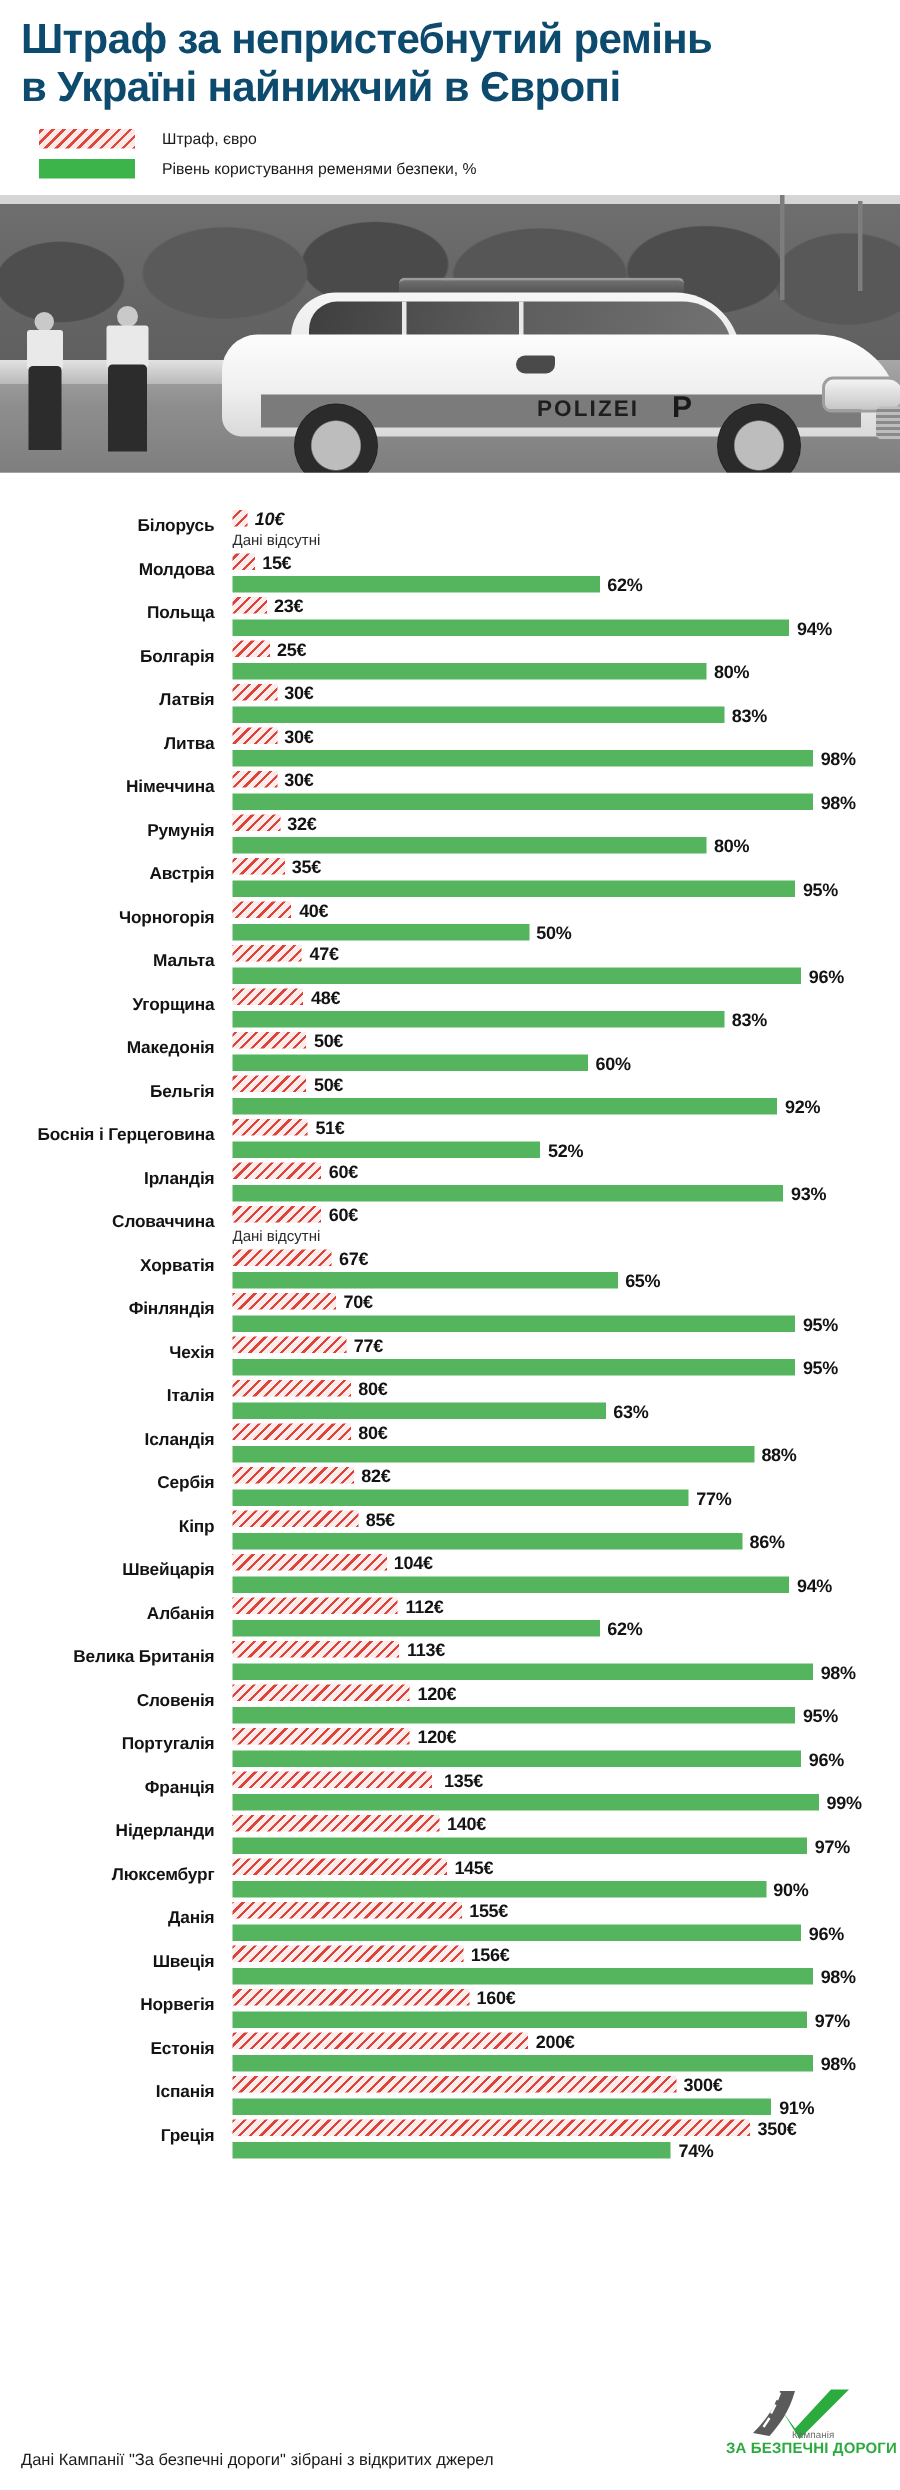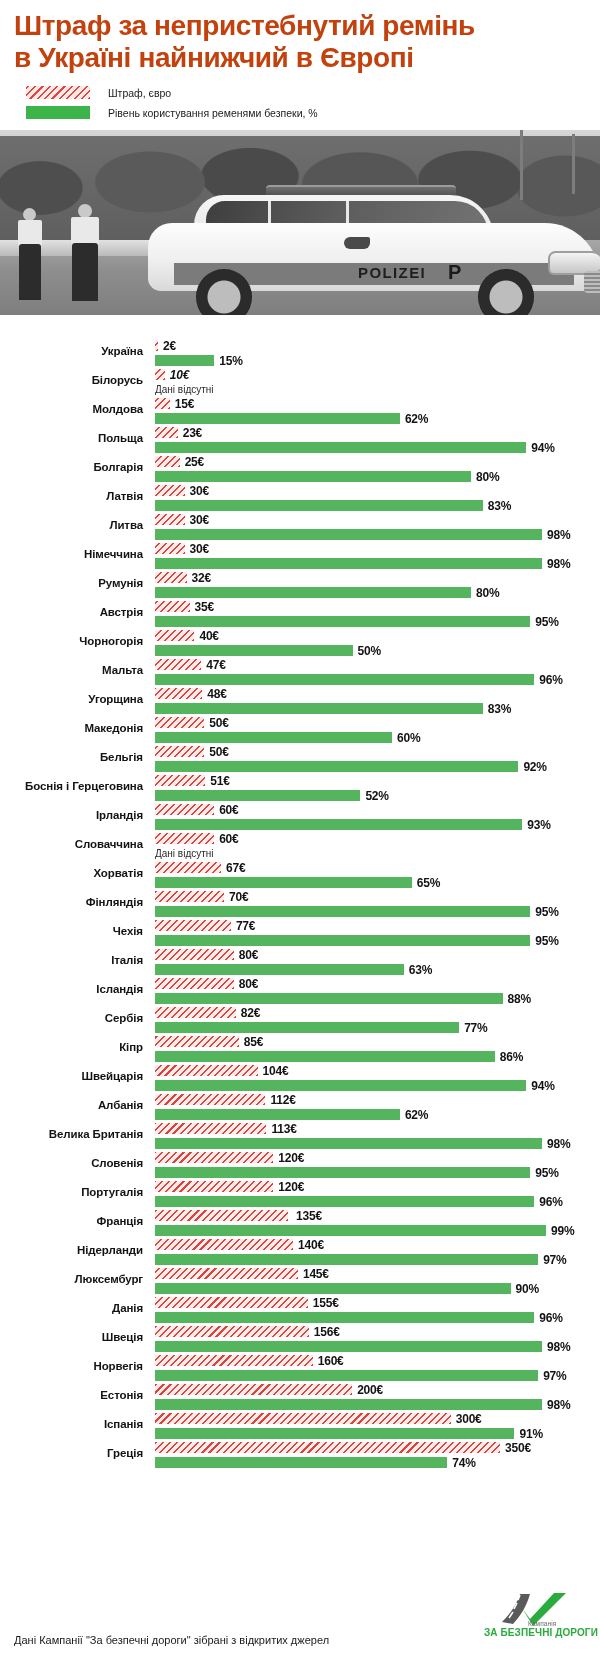--- a/index.html
+++ b/index.html
@@ -14,21 +14,21 @@
     position:relative;
   }
 
   
   .header{ padding:10px 14px 0 14px; }
   .title{
     font-size:28px;
     font-weight:bold;
     line-height:1.16;
     letter-spacing:-0.4px;
-    color:#c2410c;
+    color:#0c4a6e;
     margin:0;
     max-width:470px;
   }
 
   
   .legend{ margin-top:10px; }
   .legend-row{
     display:flex;
     align-items:center;
     height:16px;
@@ -297,33 +297,20 @@
     <div class="ph-logoP">P</div>
     <div class="ph-head-lamp"></div>
     <div class="ph-grille"></div>
     <div class="ph-wheel" style="left:48px;"></div>
     <div class="ph-wheel" style="left:330px;"></div>
   </div>
 </div>
 
 <div class="chart" id="chart">
     <div class="row">
-      <div class="country">Україна</div>
-      <div class="bars">
-        <div class="bar-line fine">
-          <div class="bar fine" style="width: 3px;"></div>
-          <span class="val" style="left: 8px;">2€</span>
-        </div>
-        <div class="bar-line usage">
-          <div class="bar usage" style="width: 59.25px;"></div>
-          <span class="val" style="left: 64.25px;">15%</span>
-        </div>
-      </div>
-    </div>
-    <div class="row">
       <div class="country">Білорусь</div>
       <div class="bars">
         <div class="bar-line fine">
           <div class="bar fine" style="width: 9.85714px;"></div>
           <span class="val" style="left: 14.8571px; font-style: italic;">10€</span>
         </div>
         <div class="bar-line usage">
           <span class="nodata" style="left: 0px;">Дані відсутні</span>
         </div>
       </div>

